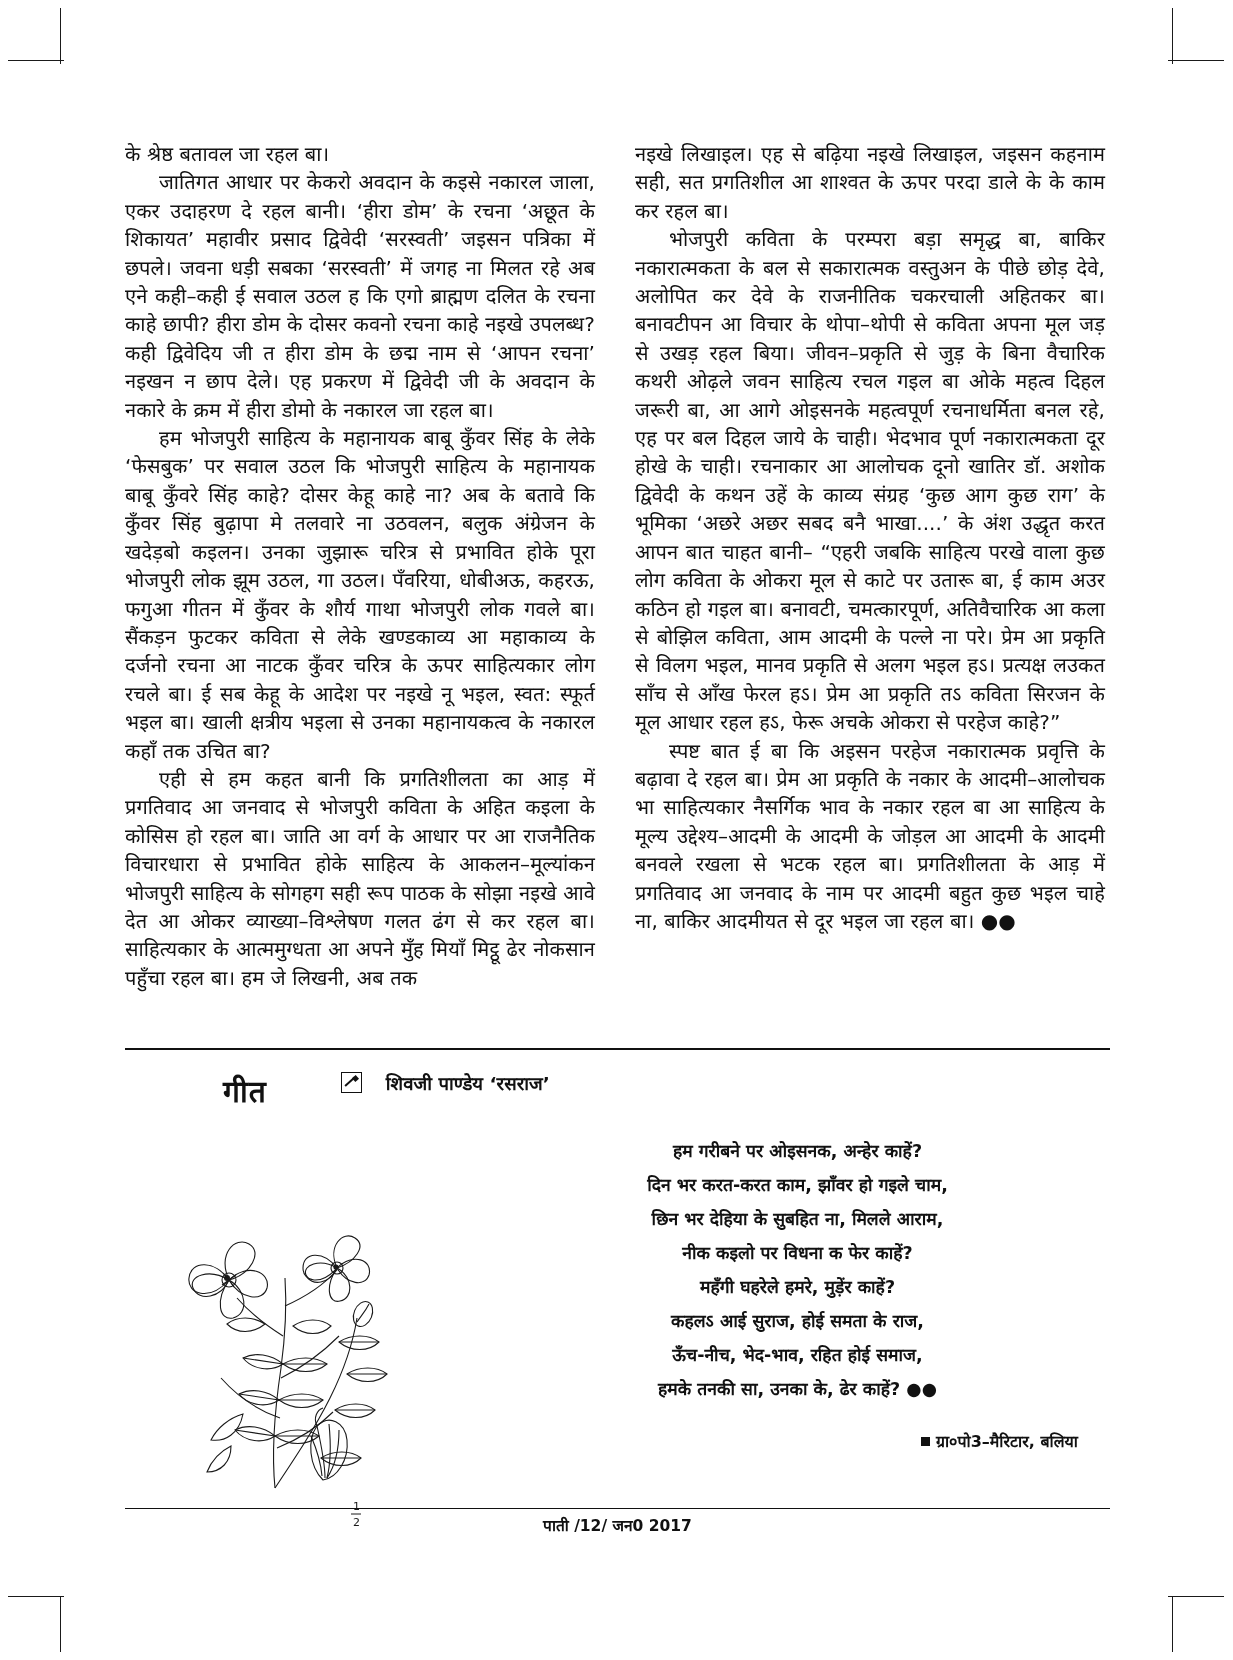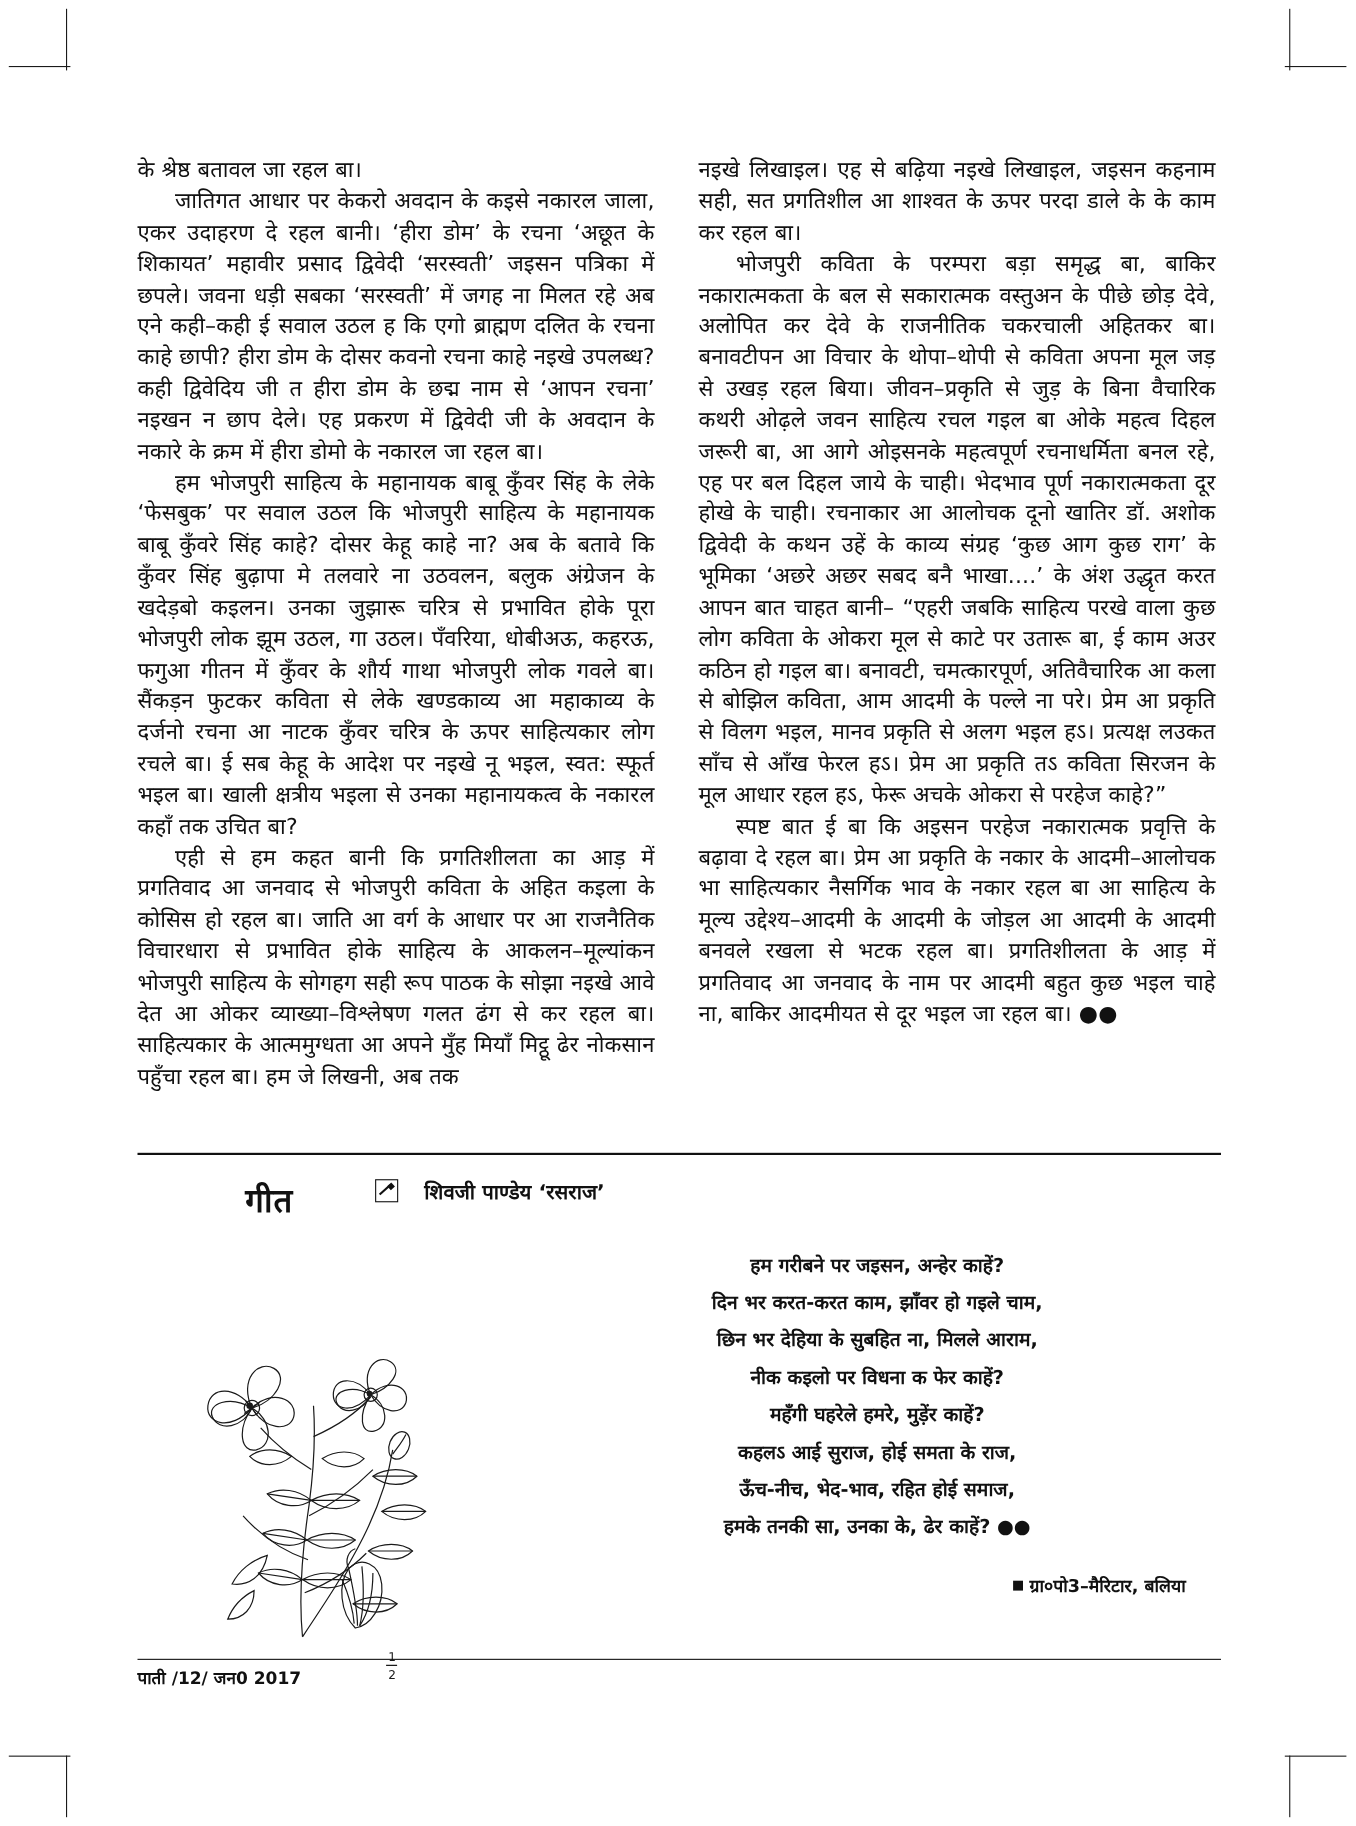--- a/index.html
+++ b/index.html
@@ -174,20 +174,21 @@
     left: 0;
     top: 1368px;
     width: 985px;
     border-top: 1.6px solid #111111;
   }
   .footer {
     position: absolute;
     left: 0;
     top: 1374px;
     width: 985px;
+    text-align: center;
     font-family: "DejaVu Sans", sans-serif;
     font-size: 15.5px;
     font-weight: bold;
     color: #111111;
   }
 </style>
 </head>
 <body>
 
 <div class="page">
@@ -303,21 +304,21 @@
                 <path d="M-6 -54 C-10 -62 -6 -70 0 -72"></path>
               </g>
             </g>
             <text x="228" y="382" font-family="DejaVu Sans, sans-serif" font-size="11" fill="#1a1a1a">1</text>
             <line x1="226" y1="386" x2="236" y2="386" stroke="#1a1a1a" stroke-width="1"></line>
             <text x="228" y="398" font-family="DejaVu Sans, sans-serif" font-size="11" fill="#1a1a1a">2</text>
           </svg>
         </div>
 
         <div class="poem-lines">
-          <div class="ln">हम गरीबने पर जइसन, अन्हेर काहें?</div>
+          <div class="ln">हम गरीबने पर ओइसनक, अन्हेर काहें?</div>
           <div class="ln">दिन भर करत-करत काम, झाँवर हो गइले चाम,</div>
           <div class="ln">छिन भर देहिया के सुबहित ना, मिलले आराम,</div>
           <div class="ln">नीक कइलो पर विधना क फेर काहें?</div>
           <div class="ln">महँगी घहरेले हमरे, मुड़ेंर काहें?</div>
           <div class="ln">कहलऽ आई सुराज, होई समता के राज,</div>
           <div class="ln">ऊँच-नीच, भेद-भाव, रहित होई समाज,</div>
           <div class="ln">हमके तनकी सा, उनका के, ढेर काहें? ●●</div>
 
           <div class="poem-credit">
             <span class="sq"></span><span>ग्रा०पो3–मैरिटार, बलिया</span>

